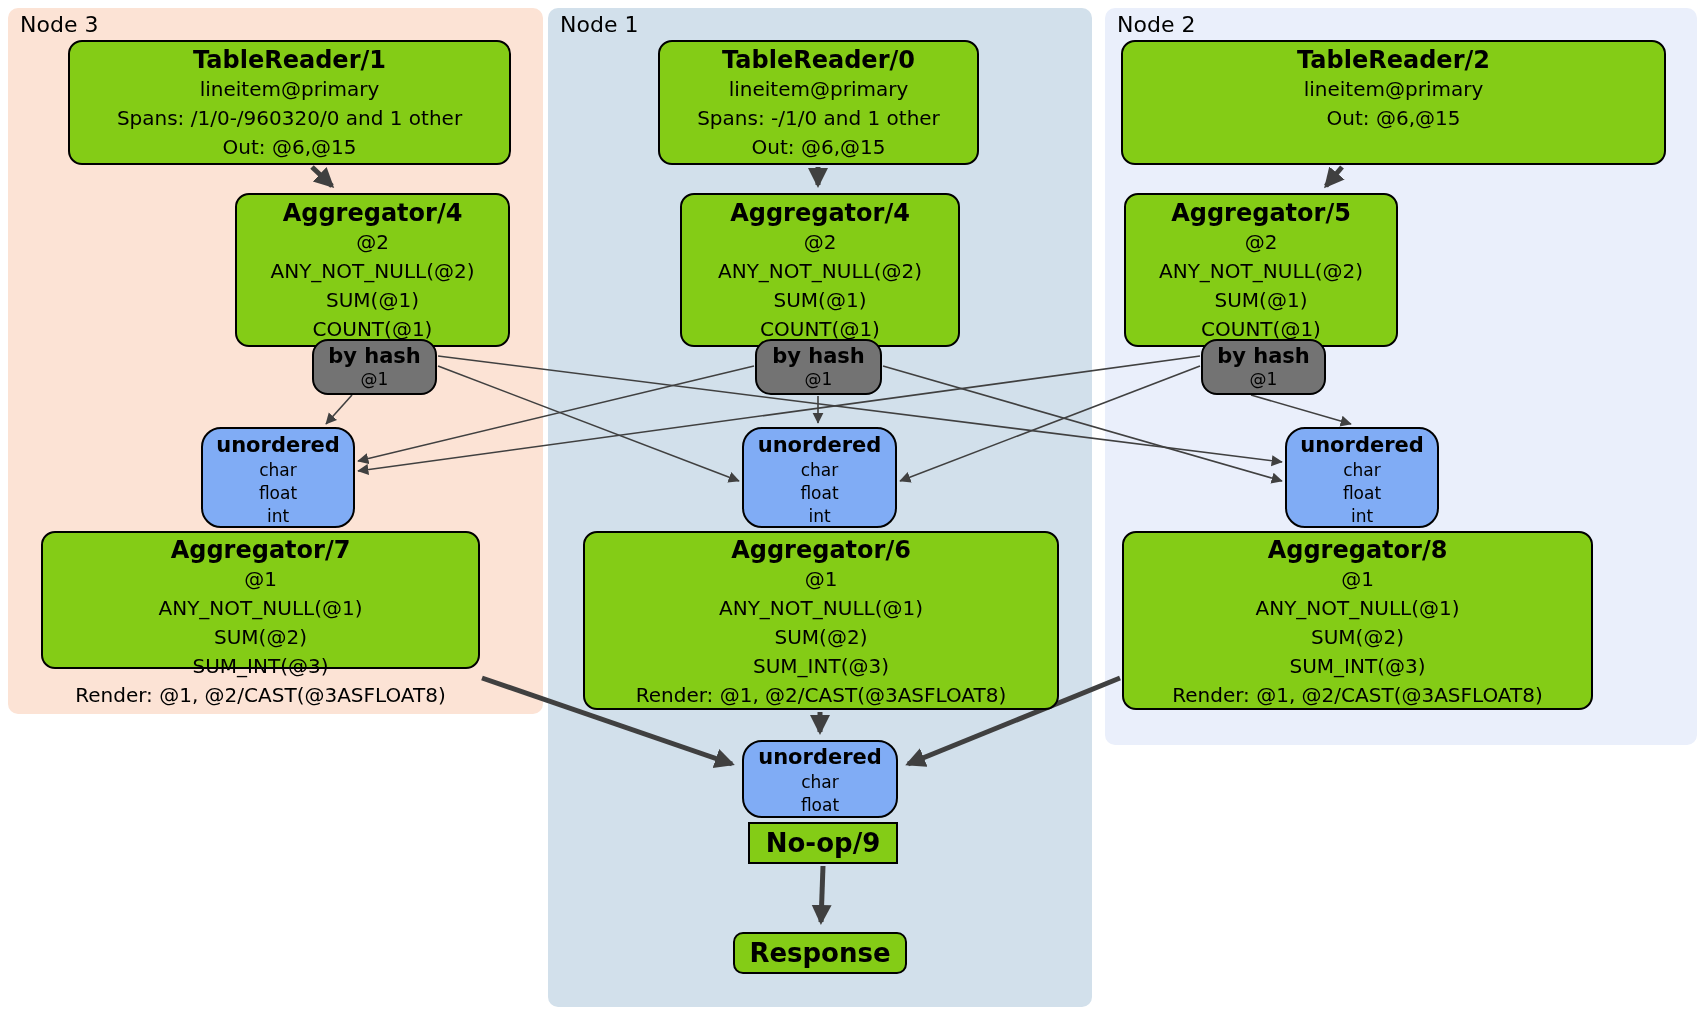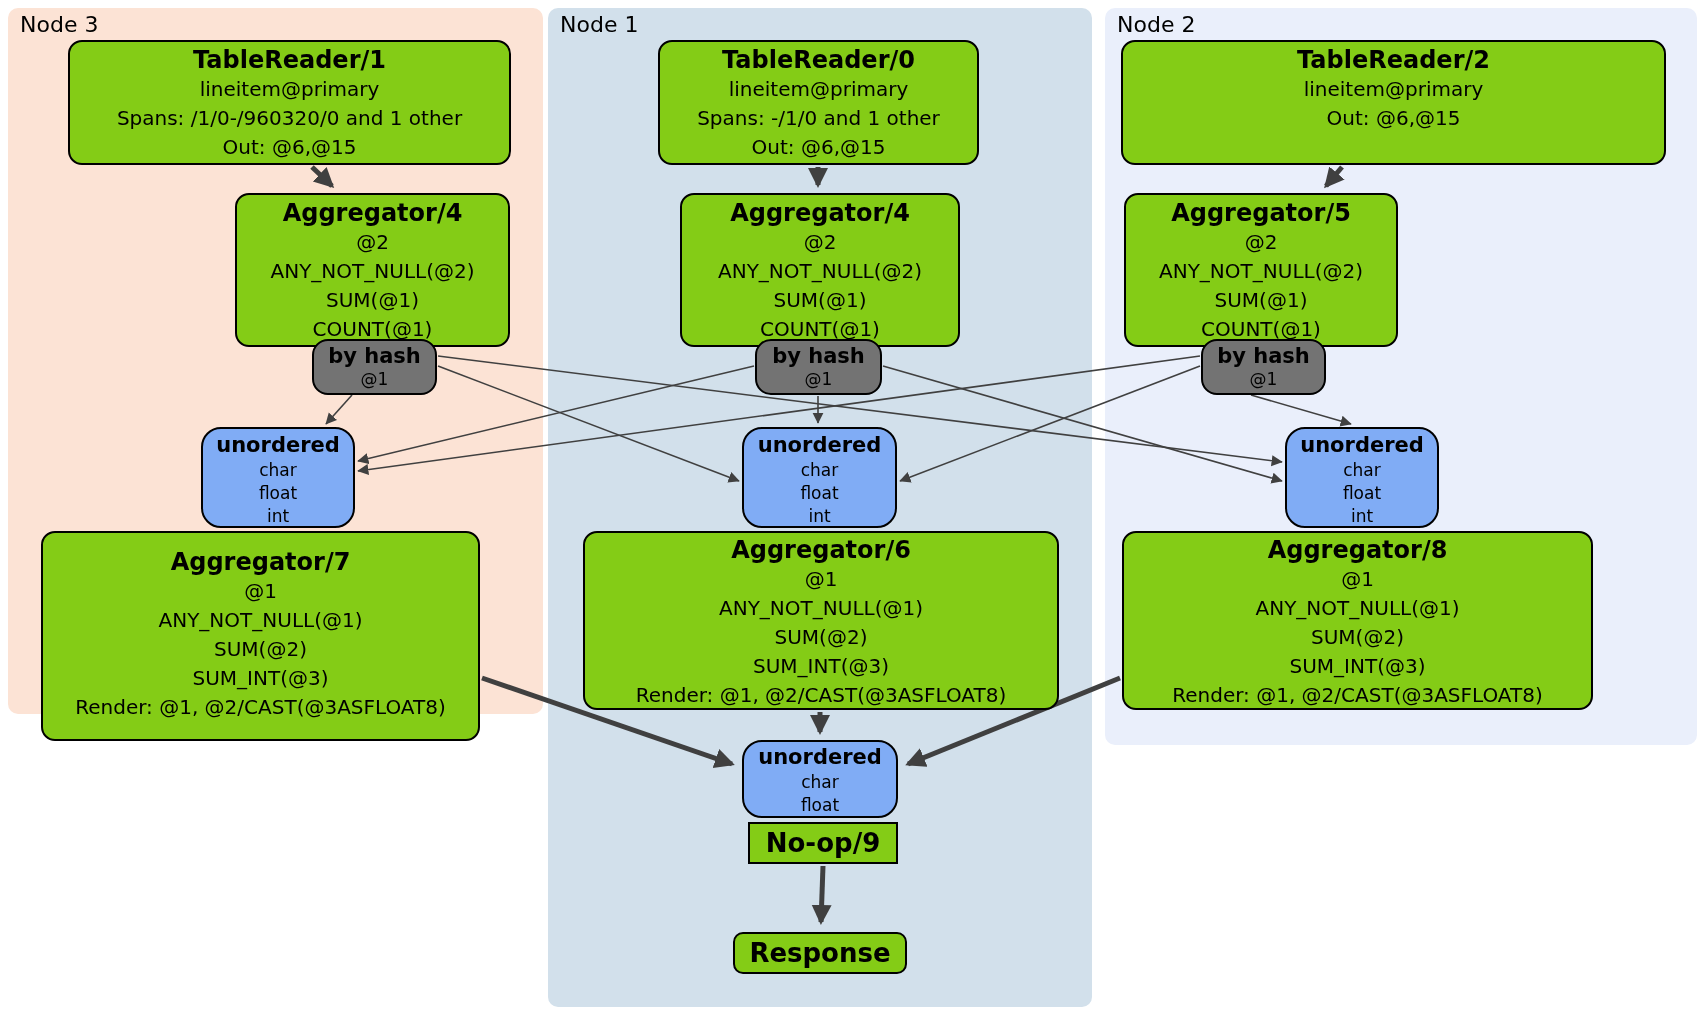--- a/index.html
+++ b/index.html
@@ -42,21 +42,21 @@
   #box-agg5 { left:1124px; top:193px; width:274px; height:154px; padding-top:3px; }
 
   #router3 { left:312px;  top:339px; width:125px; height:56px; padding-top:2px; }
   #router1 { left:755px;  top:339px; width:127px; height:56px; padding-top:2px; }
   #router2 { left:1201px; top:339px; width:125px; height:56px; padding-top:2px; }
 
   #sync3 { left:201px;  top:427px; width:154px; height:101px; padding-top:3px; }
   #sync1 { left:742px;  top:427px; width:155px; height:101px; padding-top:3px; }
   #sync2 { left:1285px; top:427px; width:154px; height:101px; padding-top:3px; }
 
-  #box-agg7 { left:41px;   top:531px; width:439px; height:210px; padding-top:14px; }
+  #box-agg7 { left:41px;   top:531px; width:439px; height:138px; padding-top:2px; }
   #box-agg6 { left:583px;  top:531px; width:476px; height:179px; padding-top:2px; }
   #box-agg8 { left:1122px; top:531px; width:471px; height:179px; padding-top:2px; }
 
   #syncF { left:742px; top:740px; width:156px; height:78px; padding-top:2px; }
 
   #box-noop { left:748px; top:822px; width:150px; height:42px; border-radius:0; }
   #box-resp { left:733px; top:932px; width:174px; height:42px; border-radius:10px; }
   #box-noop .title, #box-resp .title { font-size:26px; line-height:38px; }
 </style>
 </head>

